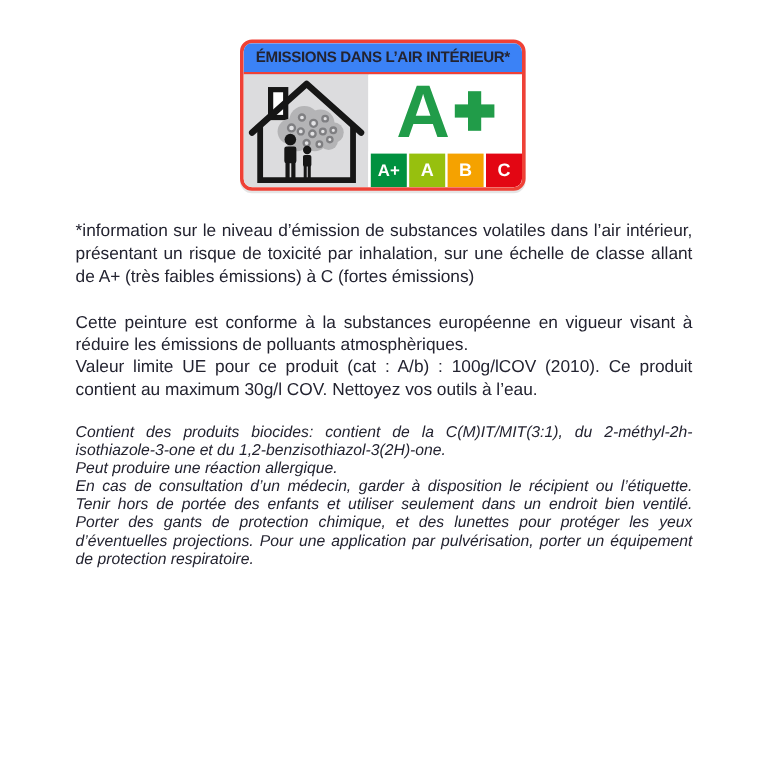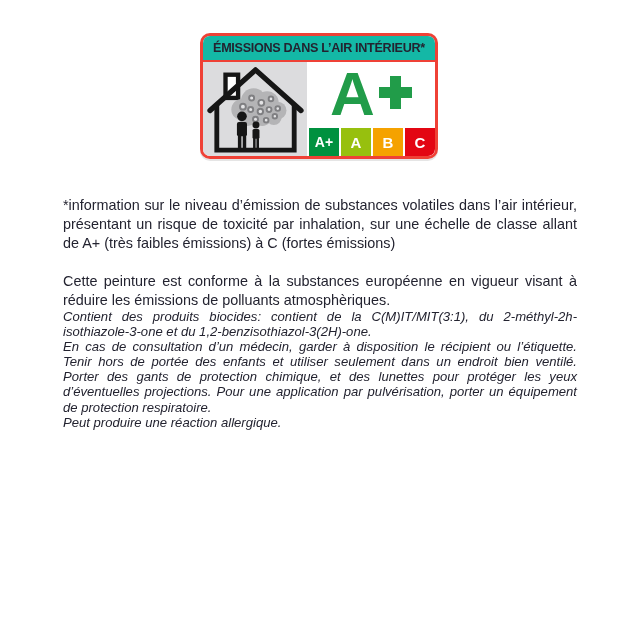--- a/index.html
+++ b/index.html
@@ -29,21 +29,21 @@
     flex: 0 0 26px;
     display: flex;
     align-items: center;
     justify-content: center;
     border-bottom: 2.5px solid var(--badge-border-red, #ef4136);
     font-weight: bold;
     font-size: 12.6px;
     letter-spacing: -0.3px;
     white-space: nowrap;
     color: var(--text-dark, #232330);
-    background: #14b8a6;
+    background: #3b82f6;
   }
   .badge-body { flex: 1; display: flex; min-height: 0; }
   .pictogram-box {
     width: 104px;
     background: var(--pictogram-bg-grey, #dcdcde);
     display: flex;
     align-items: flex-end;
     justify-content: center;
   }
   .pictogram-box svg { width: 97px; height: 89px; display: block; margin-bottom: 1px; }
@@ -96,28 +96,27 @@
   .text-block {
     position: absolute;
     left: 63px; top: 184px;
     width: 514px;
   }
   .footnote {
     font-size: 14.4px;
     line-height: 19px;
     text-align: justify;
     margin-bottom: 19px;
-    margin-top: 12px;
   }
   .regulatory p {
     font-size: 14.4px;
     line-height: 18.5px;
     text-align: justify;
   }
-  .warnings { margin-top: 0; font-style: italic; }
+  .warnings { margin-top: 18px; font-style: italic; }
   .warnings p {
     font-size: 13.1px;
     line-height: 15.1px;
     text-align: justify;
   }
 </style>
 </head>
 <body>
 
 <div class="badge">
@@ -191,19 +190,20 @@
           </div>
       </div>
     </div>
   </div>
 </div>
 
 <div class="text-block">
   <p class="footnote">*information sur le niveau d’émission de substances volatiles dans l’air intérieur, présentant un risque de toxicité par inhalation, sur une échelle de classe allant de A+ (très faibles émissions) à C (fortes émissions)</p>
   <div class="regulatory">
     <p>Cette peinture est conforme à la substances européenne en vigueur visant à réduire les émissions de polluants atmosphèriques.</p>
+    <p>Valeur limite UE pour ce produit (cat : A/b) : 100g/lCOV (2010). Ce produit contient au maximum 30g/l COV. Nettoyez vos outils à l’eau.</p>
   </div>
   <div class="warnings">
     <p>Contient des produits biocides: contient de la C(M)IT/MIT(3:1), du 2-méthyl-2h-isothiazole-3-one et du 1,2-benzisothiazol-3(2H)-one.</p>
+    <p>Peut produire une réaction allergique.</p>
     <p>En cas de consultation d’un médecin, garder à disposition le récipient ou l’étiquette. Tenir hors de portée des enfants et utiliser seulement dans un endroit bien ventilé. Porter des gants de protection chimique, et des lunettes pour protéger les yeux d’éventuelles projections. Pour une application par pulvérisation, porter un équipement de protection respiratoire.</p>
-    <p>Peut produire une réaction allergique.</p>
   </div>
 </div>
 
 </body></html>

